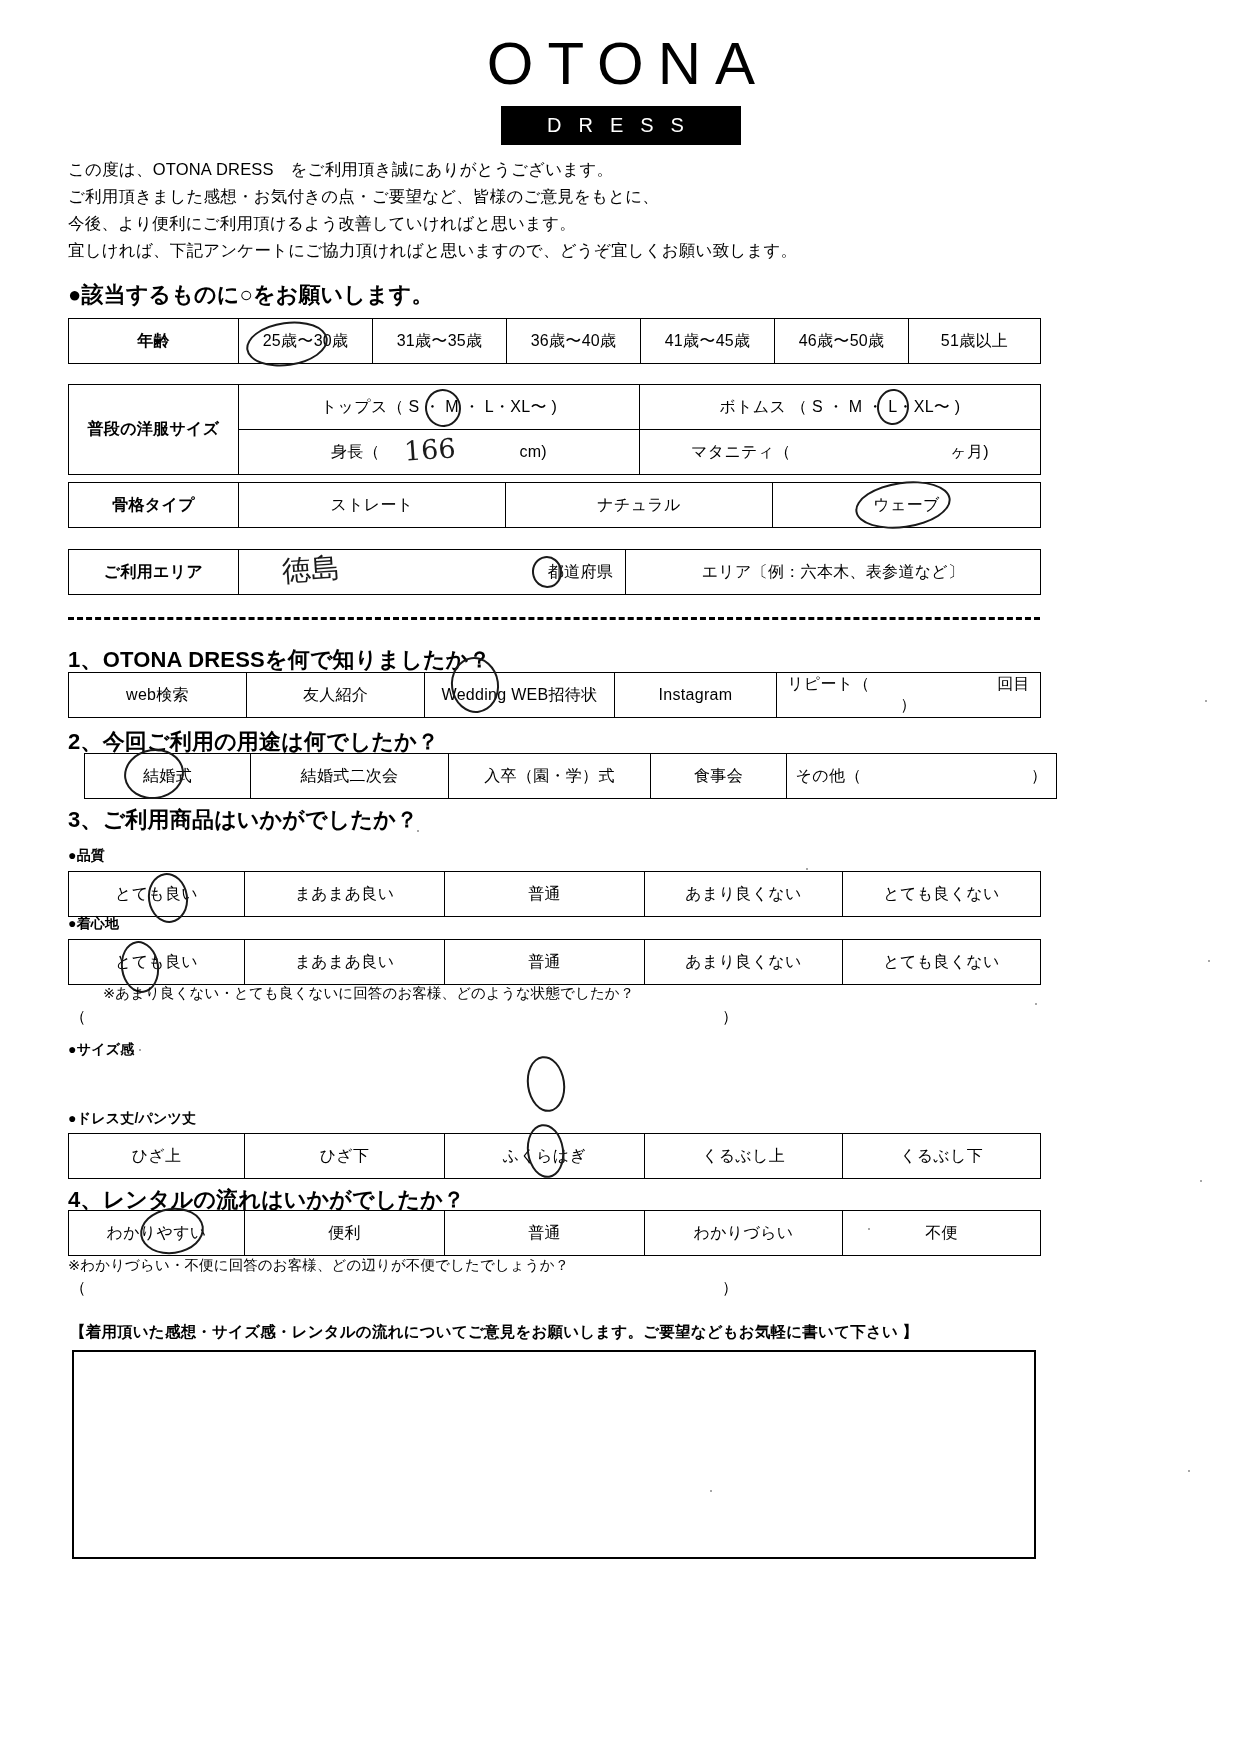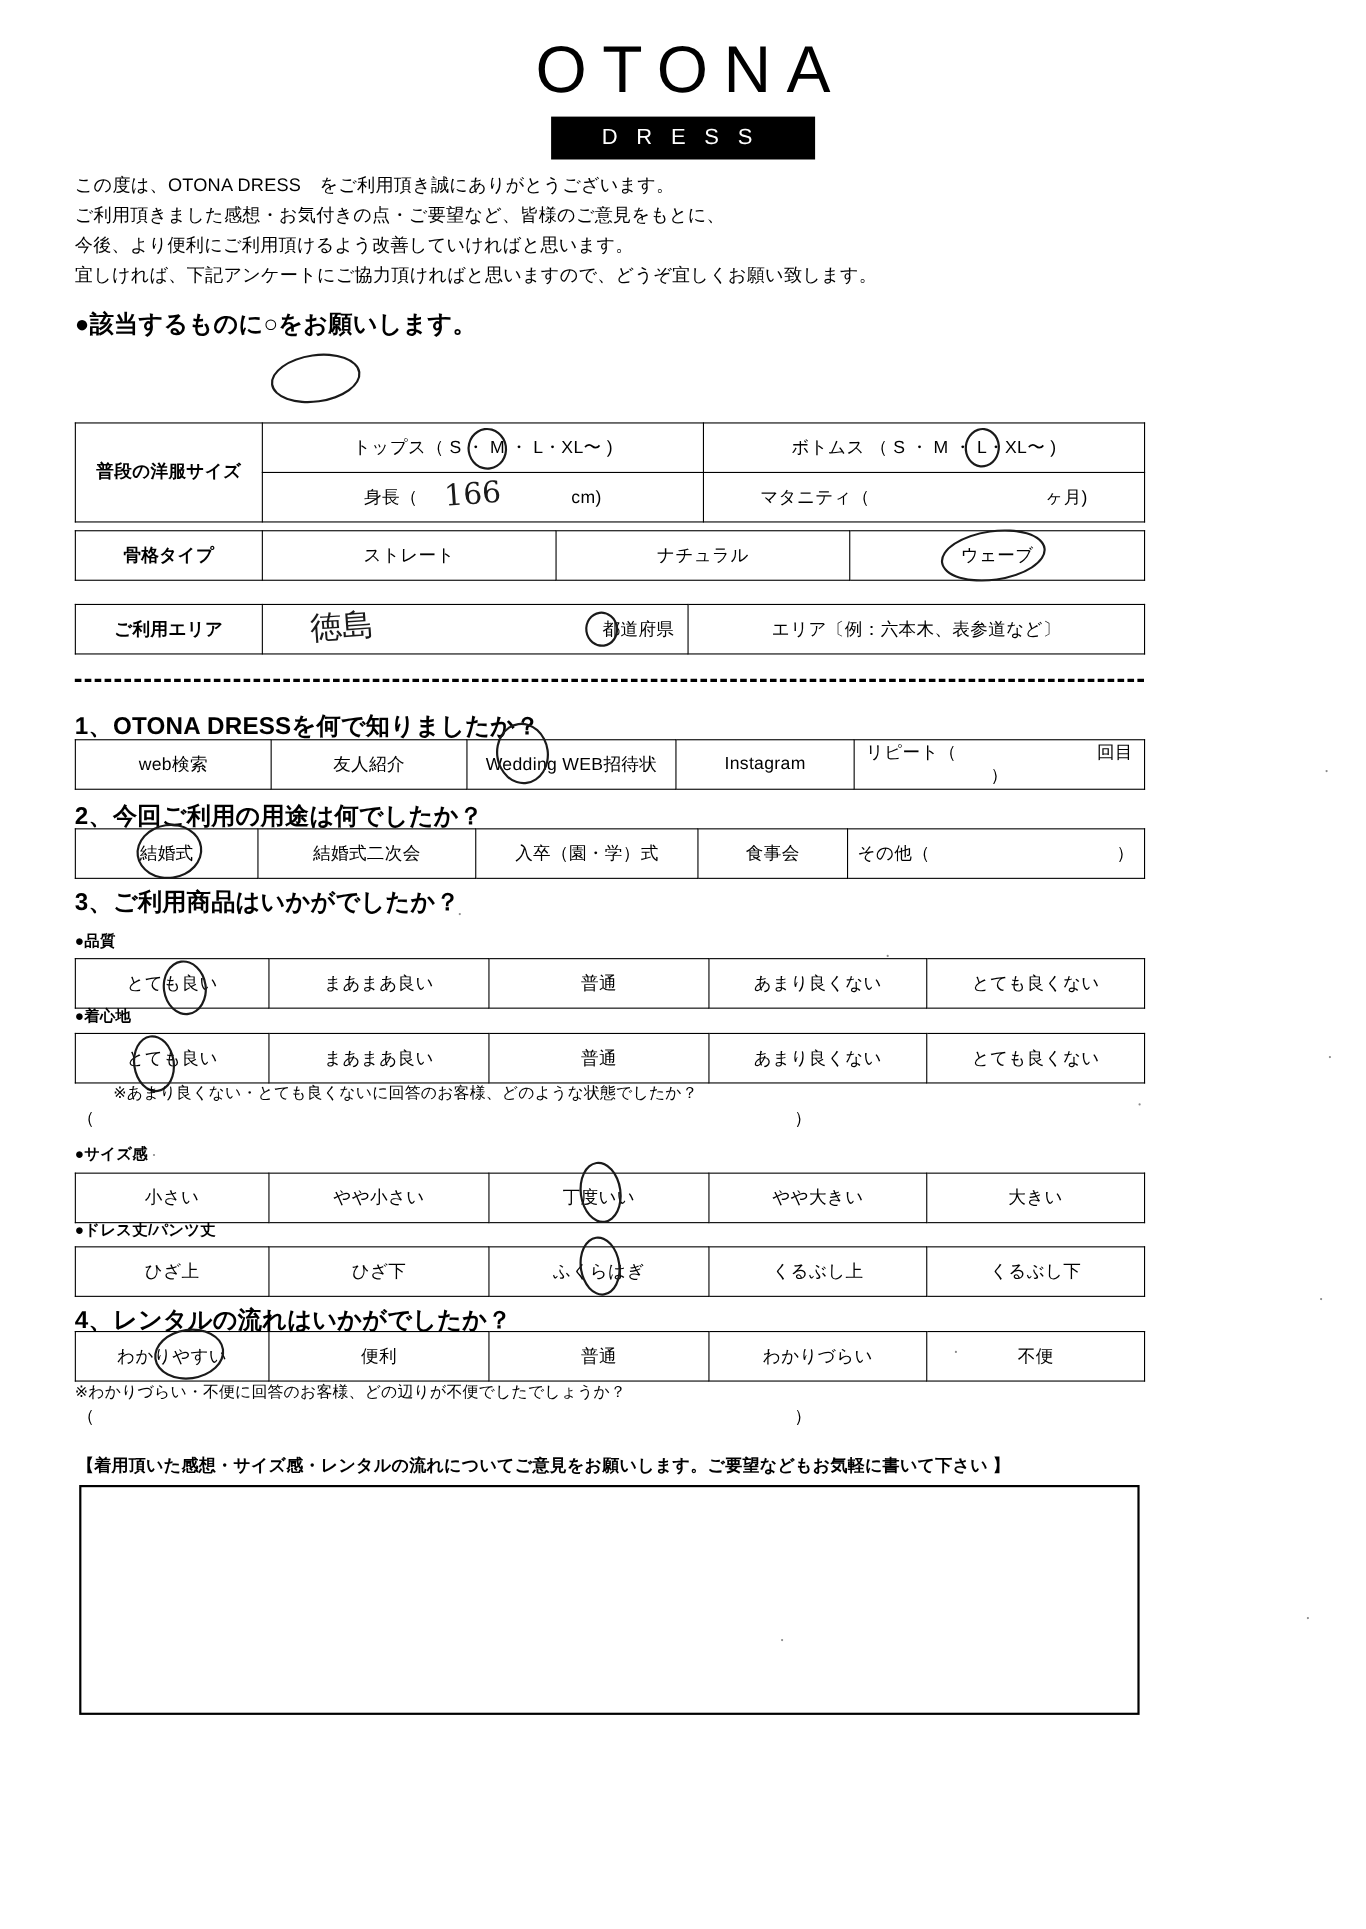--- a/index.html
+++ b/index.html
@@ -169,20 +169,42 @@
 
   <div class="intro">
     <div>この度は、OTONA DRESS　をご利用頂き誠にありがとうございます。</div>
     <div>ご利用頂きました感想・お気付きの点・ご要望など、皆様のご意見をもとに、</div>
     <div>今後、より便利にご利用頂けるよう改善していければと思います。</div>
     <div>宜しければ、下記アンケートにご協力頂ければと思いますので、どうぞ宜しくお願い致します。</div>
   </div>
 
   <div class="heading" style="left:68px; top:280px;">●該当するものに○をお願いします。</div>
 
+  <table class="grid" style="left:68px; top:318px; width:972px;">
+    <colgroup>
+      <col style="width:170px">
+        <col style="width:134px">
+        <col style="width:134px">
+      <col style="width:134px">
+        <col style="width:134px">
+        <col style="width:134px">
+        <col style="width:132px">
+    </colgroup>
+    <tbody>
+        <tr>
+      <td class="lbl">年齢</td>
+      <td>25歳〜30歳</td>
+      <td>31歳〜35歳</td>
+      <td>36歳〜40歳</td>
+      <td>41歳〜45歳</td>
+      <td>46歳〜50歳</td>
+      <td>51歳以上</td>
+    </tr>
+  </tbody>
+    </table>
 
   <div class="circle-mark" style="left:246px; top:322px; width:78px; height:40px;"></div>
 
   <table class="grid" style="left:68px; top:384px; width:972px;">
     <colgroup>
       <col style="width:170px">
         <col style="width:401px">
         <col style="width:401px">
     </colgroup>
     <tbody>
@@ -270,21 +292,21 @@
         <span>リピート（</span>
         <span style="display:inline-block;width:118px"></span>
         <span>回目 ）</span>
       </td>
     </tr>
   </tbody>
     </table>
   <div class="circle-mark" style="left:451px; top:657px; width:44px; height:52px;"></div>
 
   <div class="heading" style="left:68px; top:727px;">2、今回ご利用の用途は何でしたか？</div>
-  <table class="grid" style="left:68px; top:753px; width:972px;">
+  <table class="grid" style="left:84px; top:753px; width:972px;">
     <colgroup>
       <col style="width:166px">
         <col style="width:198px">
         <col style="width:202px">
       <col style="width:136px">
         <col style="width:270px">
     </colgroup>
     <tbody>
         <tr>
       <td>結婚式</td>
@@ -343,38 +365,20 @@
     </tr>
   </tbody>
     </table>
   <div class="circle-mark" style="left:121px; top:941px; width:34px; height:48px;"></div>
 
   <div class="note" style="left:68px; top:984px;margin-left:35px;">※あまり良くない・とても良くないに回答のお客様、どのような状態でしたか？</div>
   <div class="paren-row" style="left:70px; top:1007px;">（</div>
   <div class="paren-row" style="left:722px; top:1007px;">）</div>
 
   <div class="subheading" style="left:68px; top:1041px;">●サイズ感</div>
-  <table class="grid" style="left:68px; top:1066px; width:972px;">
-    <colgroup>
-      <col style="width:176px">
-        <col style="width:200px">
-        <col style="width:200px">
-      <col style="width:198px">
-        <col style="width:198px">
-    </colgroup>
-    <tbody>
-        <tr>
-      <td>小さい</td>
-      <td>やや小さい</td>
-      <td>丁度いい</td>
-      <td>やや大きい</td>
-      <td>大きい</td>
-    </tr>
-  </tbody>
-    </table>
   <div class="circle-mark" style="left:527px; top:1056px; width:34px; height:52px;"></div>
 
   <div class="subheading" style="left:68px; top:1110px;">●ドレス丈/パンツ丈</div>
   <table class="grid" style="left:68px; top:1133px; width:972px;">
     <colgroup>
       <col style="width:176px">
         <col style="width:200px">
         <col style="width:200px">
       <col style="width:198px">
         <col style="width:198px">

